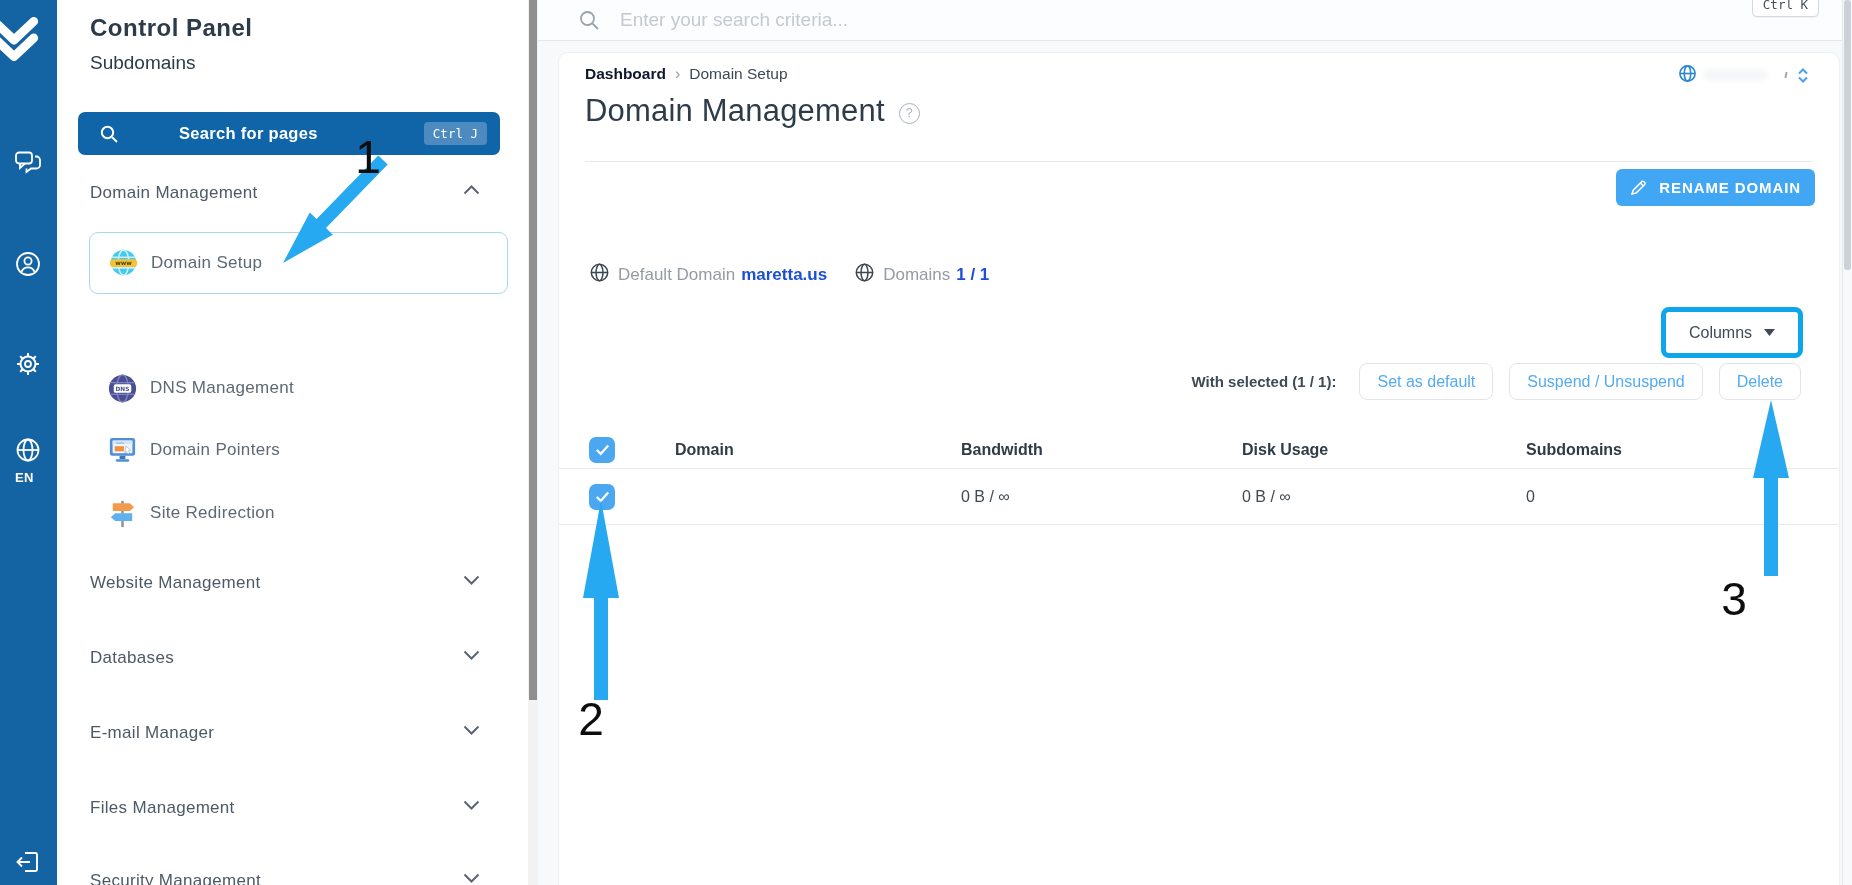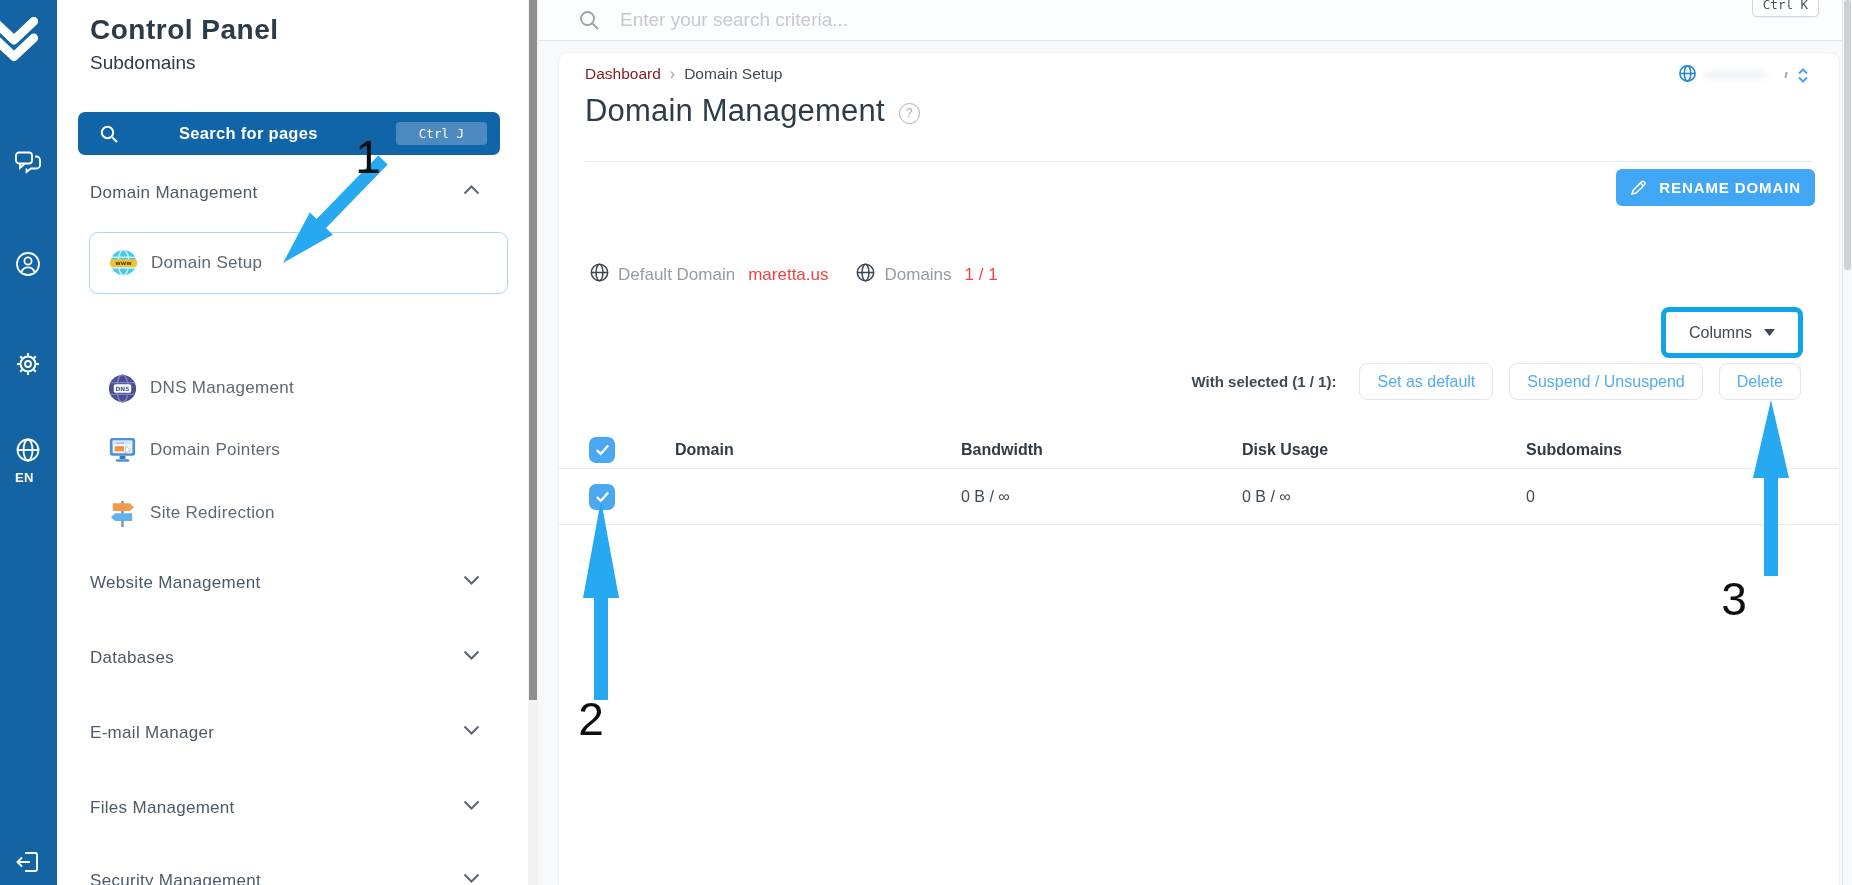--- a/index.html
+++ b/index.html
@@ -4,58 +4,58 @@
 <style>
   html,body{margin:0;padding:0;background:#f7f9fb;font-family:"Liberation Sans",sans-serif;}
   .screen{position:relative;width:1852px;height:885px;overflow:hidden;background:#f7f9fb;}
   
   .rail{position:absolute;left:0;top:0;width:57px;height:885px;background:#1464a4;z-index:5;}
   .rail .ricon{position:absolute;left:14px;width:28px;height:28px;cursor:pointer;}
   .rail .logo{position:absolute;left:-13px;top:12px;width:54px;height:54px;}
   .rail .lang{position:absolute;left:0;width:34px;text-align:right;color:#fff;font-size:13px;font-weight:bold;letter-spacing:.5px;}
   
   .sidenav{position:absolute;left:57px;top:0;width:481px;height:885px;background:#ffffff;z-index:4;overflow:hidden;}
-  .cp-title{position:absolute;left:33px;top:14px;font-size:28px;font-weight:600;color:#2c3b49;letter-spacing:.5px;}
+  .cp-title{position:absolute;left:33px;top:14px;font-size:24px;font-weight:600;color:#2c3b49;letter-spacing:.5px;}
   .cp-sub{position:absolute;left:33px;top:52px;font-size:19px;font-weight:500;color:#2c3b49;}
   .nav-search{position:absolute;left:21px;top:112px;width:422px;height:43px;background:#0f65a8;border-radius:7px;display:flex;align-items:center;cursor:pointer;gap:44px;}
   .nav-search .sico{margin-left:21px;display:flex;}
   .nav-search .slabel{margin-left:16px;color:#fff;font-size:16.5px;font-weight:700;letter-spacing:.3px;}
-  .nav-search .kbd{position:absolute;right:13px;background:#4d8abf;color:#fff;border-radius:4px;font-family:"DejaVu Sans Mono",monospace;font-size:12.5px;padding:4px 23px;}
+  .nav-search .kbd{position:absolute;right:13px;background:#4d8abf;color:#fff;border-radius:4px;font-family:"DejaVu Sans Mono",monospace;font-size:12.5px;padding:4px 9px;}
   .nav-sec{position:absolute;left:33px;height:30px;display:flex;align-items:center;font-size:17px;color:#4d5a66;font-weight:500;letter-spacing:.3px;cursor:pointer;}
   .nav-chev{position:absolute;right:58px;cursor:pointer;display:flex;}
   .nav-item{position:absolute;left:32px;height:40px;display:flex;align-items:center;cursor:pointer;}
   .nav-item .iico{width:33px;margin-left:17px;display:flex;}
   .nav-item .ilabel{margin-left:11px;font-size:17px;color:#5d6974;letter-spacing:.3px;}
   .nav-item.selbox{width:419px;height:62px;border:1px solid #a9d5f7;border-radius:9px;box-sizing:border-box;}
   .nav-scroll{position:absolute;right:0;top:0;width:10px;height:885px;background:#f2f2f2;}
   .nav-scroll .thumb{position:absolute;left:1px;top:0;width:8px;height:700px;background:#8f8f8f;}
   
   .mainarea{position:absolute;left:538px;top:0;right:0;height:885px;}
   .topbar{position:absolute;left:0;top:0;right:9px;height:40px;background:#fcfdfe;border-bottom:1px solid #e4e7ea;display:flex;align-items:center;}
   .topbar .sico{margin-left:40px;display:flex;}
   .topbar input{margin-left:18px;border:none;outline:none;background:transparent;font-size:19px;color:#5b releases;color:#5b6670;width:800px;font-family:"Liberation Sans",sans-serif;}
   .topbar input::placeholder{color:#c3cad2;}
   .topbar .kbd{position:absolute;right:24px;top:-8px;background:#fff;border:1px solid #d6d9dd;border-radius:5px;font-family:"DejaVu Sans Mono",monospace;font-size:12.5px;color:#45505a;padding:4px 10px;box-shadow:0 1px 1px rgba(0,0,0,.05);}
   .card{position:absolute;left:20px;top:52px;right:12px;height:840px;background:#fff;border:1px solid #eef0f2;border-radius:10px;}
   .crumbs{position:absolute;left:26px;top:12px;display:flex;align-items:center;font-size:15.5px;}
-  .crumb-link{color:#7f1d1d;font-weight:400;cursor:pointer;}
+  .crumb-link{color:#0f172a;font-weight:700;cursor:pointer;}
   .crumb-sep{color:#9aa2ab;margin:0 9px;font-size:16px;}
   .crumb-cur{color:#3c4854;font-weight:500;}
   .card-right{position:absolute;right:29px;top:10px;display:flex;align-items:center;height:24px;}
   .blur-redact{width:64px;height:10px;margin-left:6px;border-radius:5px;background:#cfd6dc;filter:blur(3px);opacity:.25;}
   .tick{width:2px;height:6px;background:#8a939b;transform:rotate(12deg);margin-left:18px;opacity:.8;}
   .title-row{position:absolute;left:26px;top:40px;display:flex;align-items:center;}
   .page-title{font-size:31px;font-weight:500;color:#2e3c49;letter-spacing:.2px;}
   .help{width:19px;height:19px;border:1.5px solid #a8b0b8;border-radius:50%;color:#a8b0b8;font-size:12.5px;display:flex;align-items:center;justify-content:center;margin-left:14px;margin-top:4px;cursor:pointer;}
   .divider{position:absolute;left:26px;right:26px;top:108px;height:1px;background:#e7eaec;}
   .btn-rename{position:absolute;right:24px;top:116px;height:37px;background:#41a7f5;border:none;border-radius:6px;color:#fff;font-size:15px;font-weight:700;letter-spacing:.9px;display:flex;align-items:center;padding:0 14px;cursor:pointer;font-family:"Liberation Sans",sans-serif;}
   .btn-rename svg{margin-right:12px;}
   .stats{position:absolute;left:30px;top:206px;height:32px;display:flex;align-items:center;font-size:17px;}
   .stat-label{color:#939ca4;margin-left:8px;}
-  .stat-value{color:#ef4444;font-weight:400;margin-left:13px;}
+  .stat-value{color:#1d4ed8;font-weight:700;margin-left:6px;}
   .stat-gap{width:27px;}
   .btn-columns{position:absolute;right:36px;top:254px;height:41px;width:132px;background:#fff;border:5px solid #0ea5e9;border-radius:8px;display:flex;align-items:center;justify-content:center;font-size:16px;color:#3e4a56;cursor:pointer;font-family:"Liberation Sans",sans-serif;}
   .btn-columns svg{margin-left:12px;}
   .selrow{position:absolute;right:38px;top:310px;height:37px;display:flex;align-items:center;}
   .selrow .wsl{font-size:15px;font-weight:700;color:#3e4a56;margin-right:23px;}
   .btn-outline{height:37px;background:#fff;border:1px solid #e1e5e9;border-radius:8px;color:#55abf0;font-size:16px;display:flex;align-items:center;padding:0 17px;margin-left:16px;cursor:pointer;font-family:"Liberation Sans",sans-serif;}
   .tgrid{display:grid;grid-template-columns:86px 286px 281px 284px auto;align-items:center;padding-left:30px;box-sizing:border-box;}
   .thead{position:absolute;left:0;right:1px;top:378px;height:38px;border-bottom:1px solid #e9eaec;font-size:16px;font-weight:700;color:#2f3b46;}
   .trow{position:absolute;left:0;right:1px;top:416px;height:56px;border-bottom:1px solid #e9eaec;font-size:16px;color:#3f4a54;}
   .cbox{width:26px;height:26px;background:#4aa7f0;border-radius:7px;display:flex;align-items:center;justify-content:center;cursor:pointer;}

